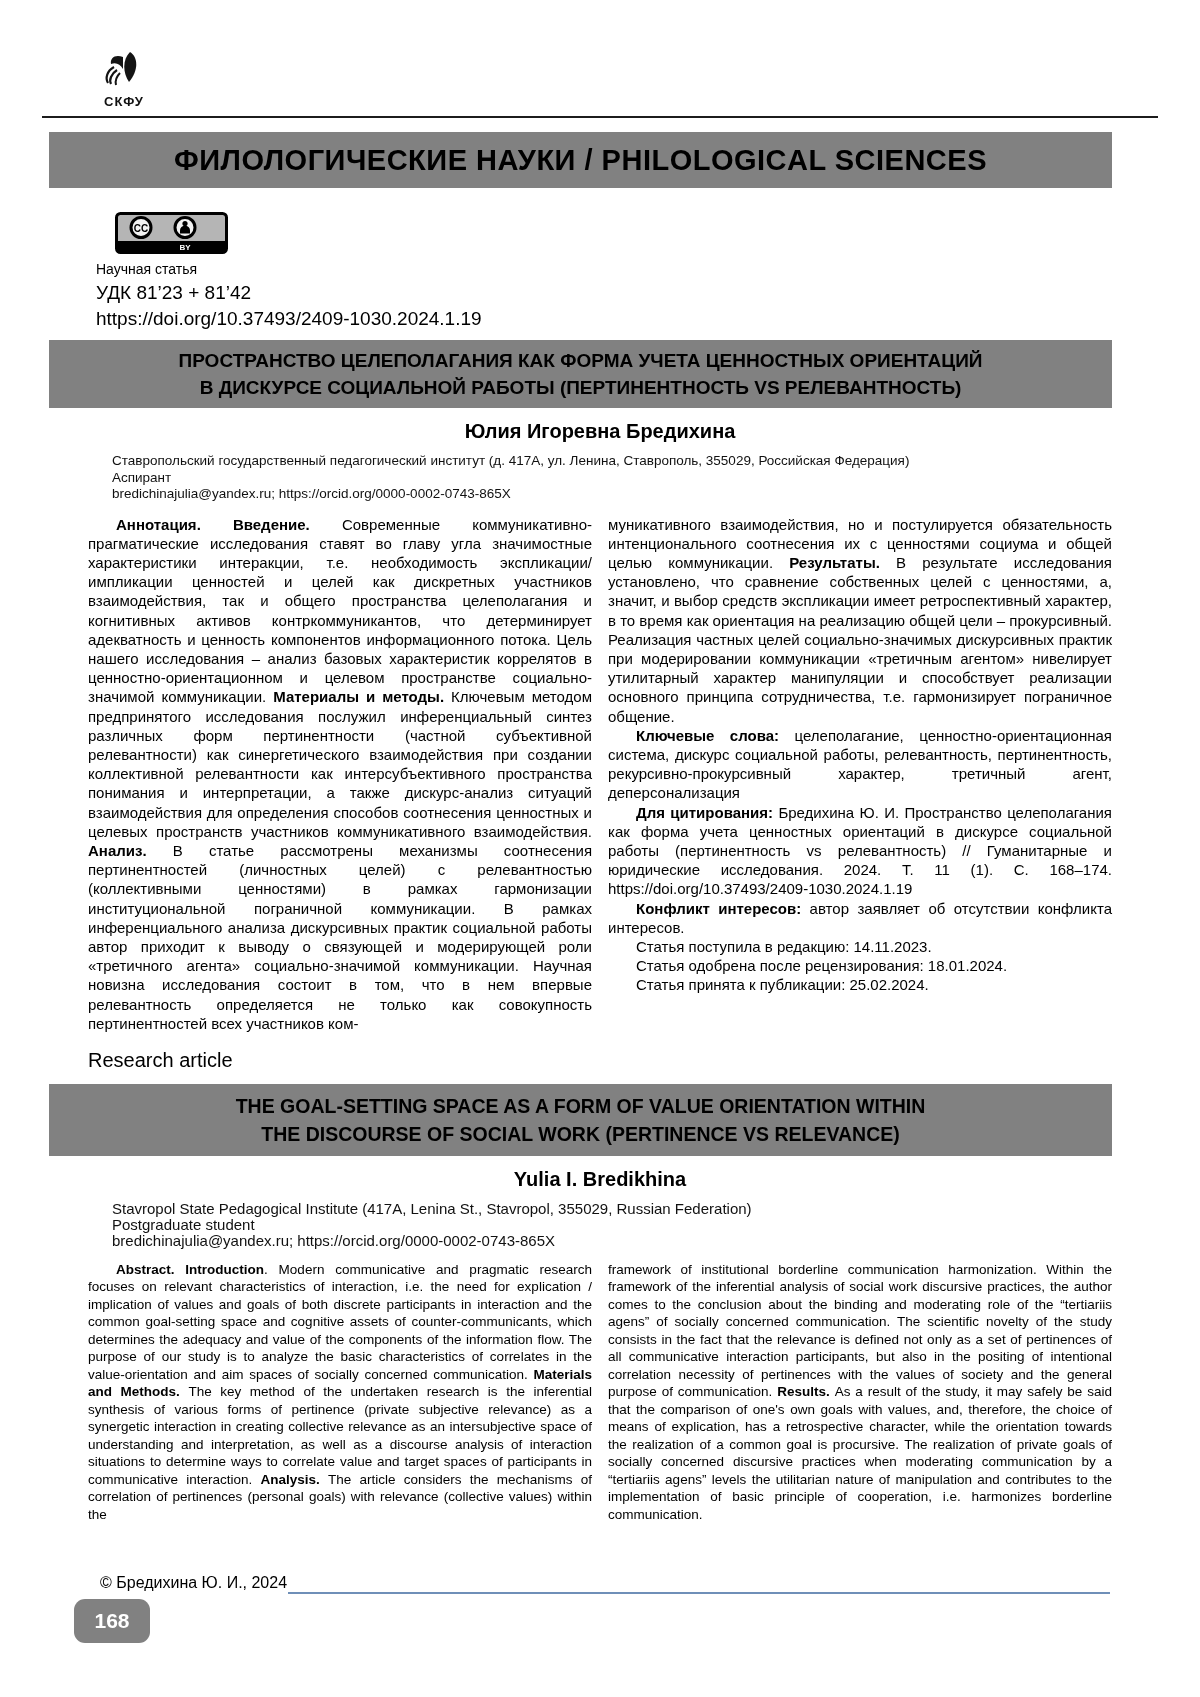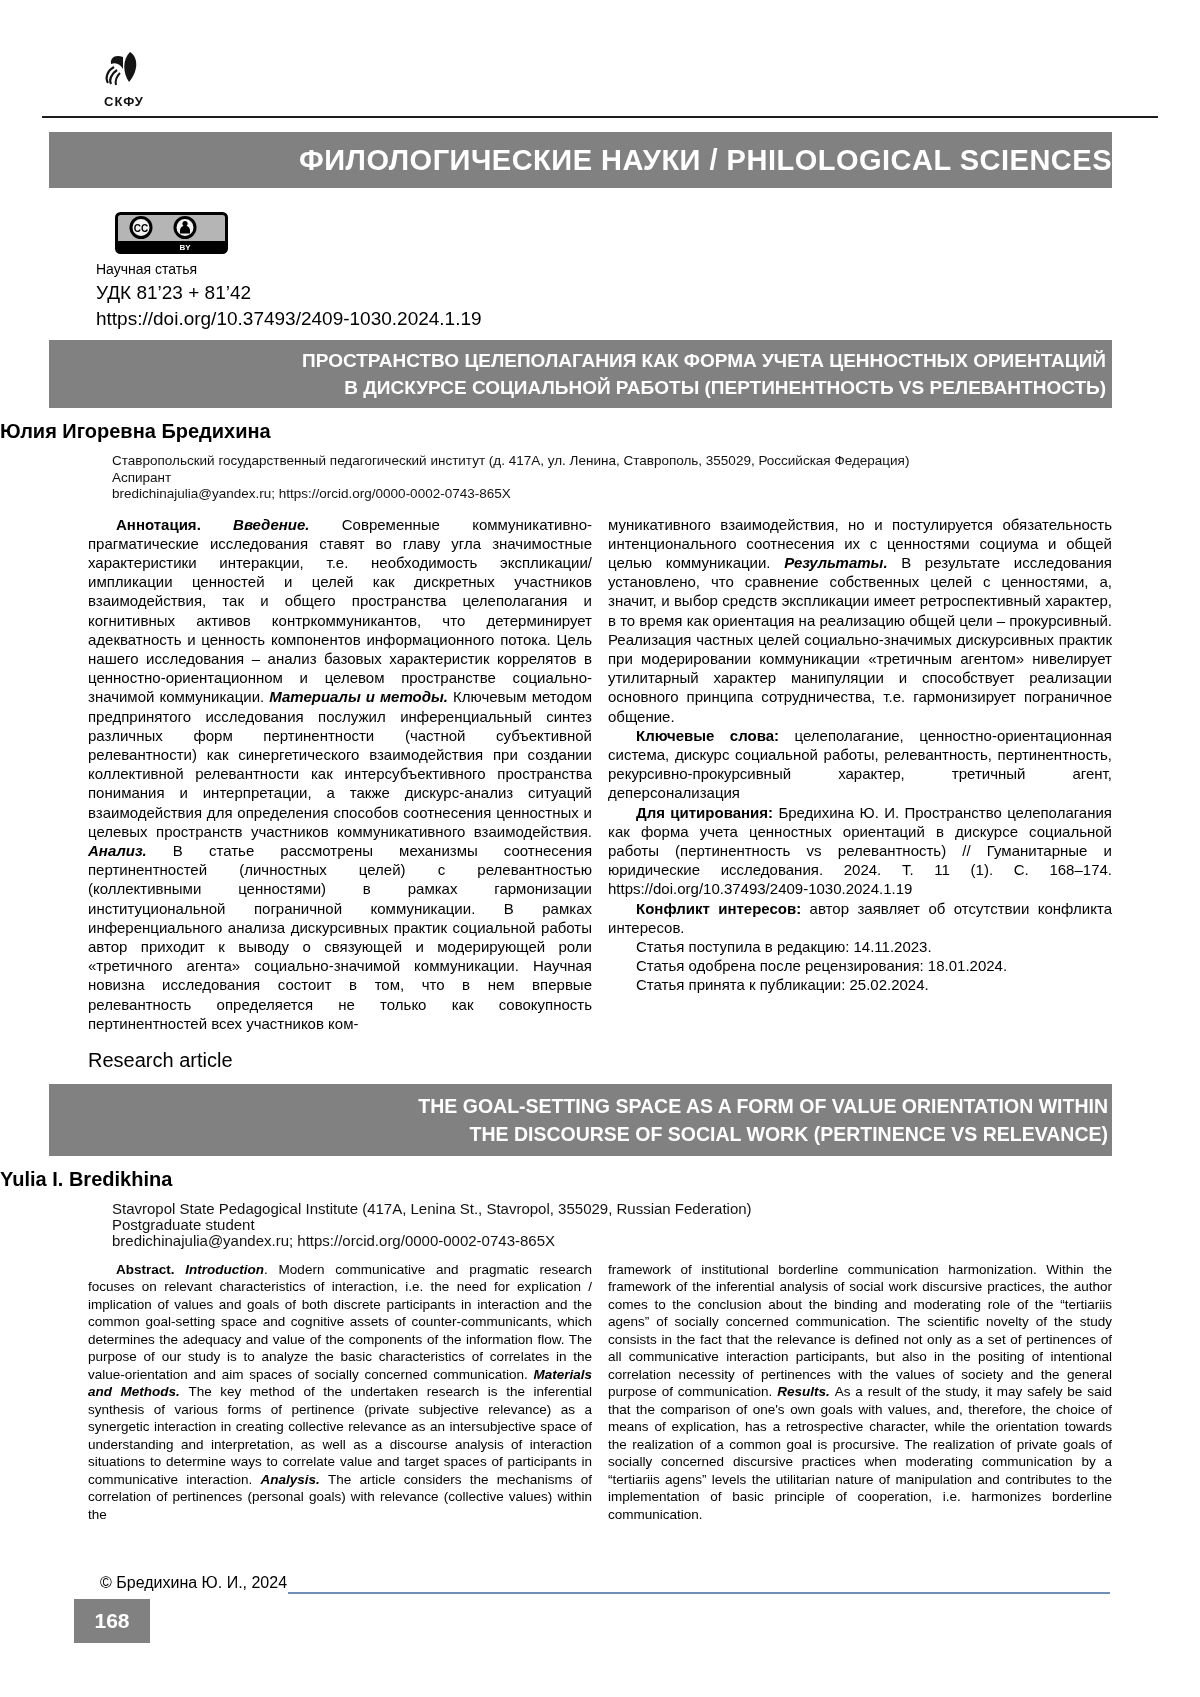--- a/index.html
+++ b/index.html
@@ -7,48 +7,48 @@
     position:relative;width:1200px;height:1697px;margin:0 auto;background:#ffffff;
     font-family:"Liberation Sans","DejaVu Sans",sans-serif;color:#000;overflow:hidden;
   }
   
   .hdr{position:relative;height:118px;}
   .logo{position:absolute;left:86px;top:50px;width:80px;text-align:center;}
   .logo-text{font-size:13px;font-weight:bold;color:#111;margin-top:-6px;letter-spacing:1px;text-align:left;padding-left:18px;}
   .journal-line{position:absolute;left:0;right:0;top:74px;text-align:center;font-size:19px;color:#454545;}
   .hdr-rule{position:absolute;left:42px;right:42px;bottom:0;border-top:2.5px solid #1c1c1c;}
   
-  .banner{background:#818181;color:#ffffff;font-weight:bold;text-align:right;margin-left:49px;margin-right:88px;}
+  .banner{background:#818181;color:#000000;font-weight:bold;text-align:center;margin-left:49px;margin-right:88px;}
   .banner-section{margin-top:14px;height:56px;line-height:56px;font-size:29px;letter-spacing:.5px;}
   .banner-title{margin-top:10px;padding:7px 6px;font-size:19px;line-height:27px;}
   .banner-title-en{margin-top:12px;padding:8px 4px;font-size:19.5px;line-height:28px;}
   
   .cc{margin:24px 0 6px 96px;line-height:0;padding-left:19px;}
   .meta{margin-left:96px;}
   .meta .type{font-size:14px;margin-top:7px;}
   .meta .udc{font-size:19px;margin-top:5px;}
   .meta .doi{font-size:19px;margin-top:4px;}
-  .author{text-align:left;font-weight:bold;font-size:20px;margin-top:12px;}
+  .author{text-align:center;font-weight:bold;font-size:20px;margin-top:12px;}
   .affil{margin-left:112px;margin-right:100px;font-size:13.5px;line-height:16.5px;margin-top:10px;color:#111;}
   .affil-en{font-size:15px;line-height:16px;}
   
   .abstract{display:flex;gap:16px;margin:12px 88px 0 88px;text-align:justify;}
   .abstract .col{flex:1 1 0;}
   .abs-ru{font-size:15px;line-height:19.2px;}
   .abs-en{font-size:13.5px;line-height:17.5px;}
   .para{margin:0;}
   .ind{text-indent:28px;}
   .b{font-weight:bold;}
-  .bi{font-weight:bold;font-style:italic;}
+  .bi{font-weight:bold;}
   .research-label{margin:16px 0 0 88px;font-size:20px;}
   
   .copyright{position:absolute;left:100px;top:1574px;font-size:16px;}
   .footer-line{position:absolute;left:288px;right:90px;top:1592px;border-top:2px solid #6f8fb8;}
   .page-num{position:absolute;left:74px;top:1599px;width:76px;height:44px;background:#818181;
-    color:#fff;font-weight:bold;font-size:21px;display:flex;align-items:center;justify-content:center;}
+    color:#fff;font-weight:bold;font-size:21px;display:flex;align-items:center;justify-content:center;border-radius:11px;}
 </style>
 </head>
 <body>
 
 <div class="page">
 
   <div class="hdr">
     <div class="logo">
       <svg width="54" height="46" viewBox="0 0 54 46">
         <path d="M31 2 C 39 7, 40 20, 30 32 C 24 23, 23 10, 31 2 Z" fill="#141414"></path>

